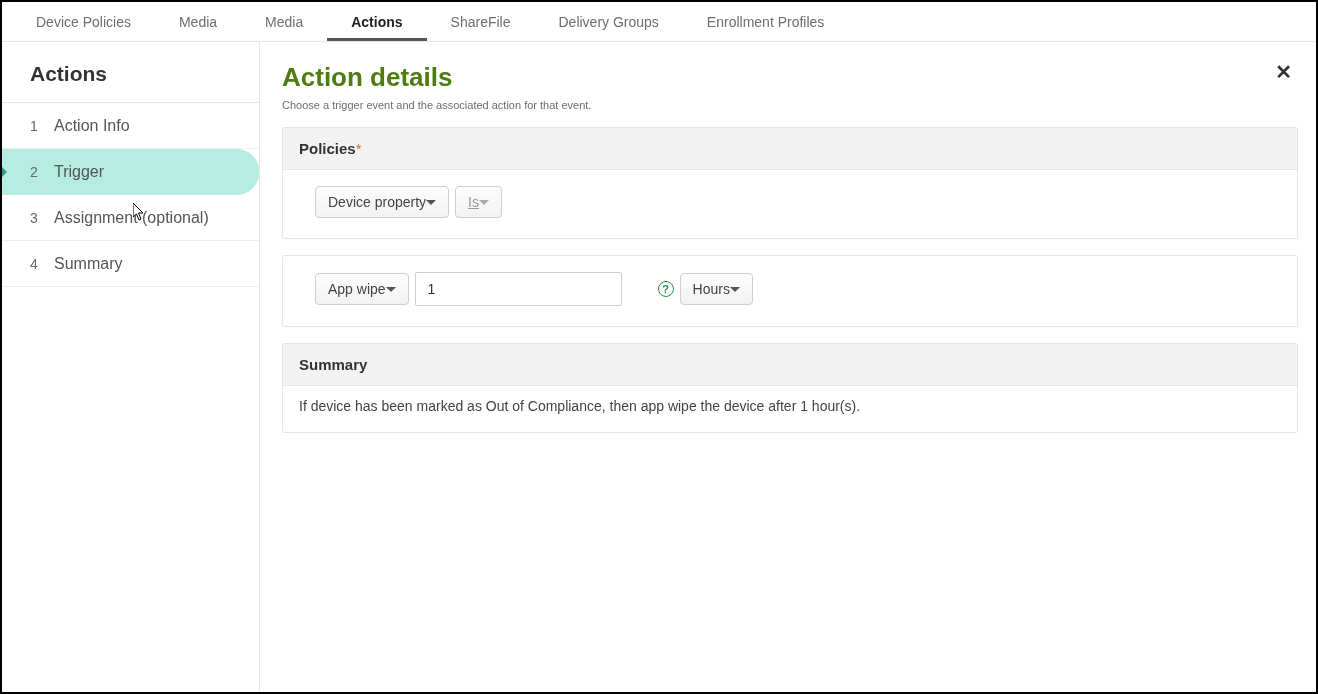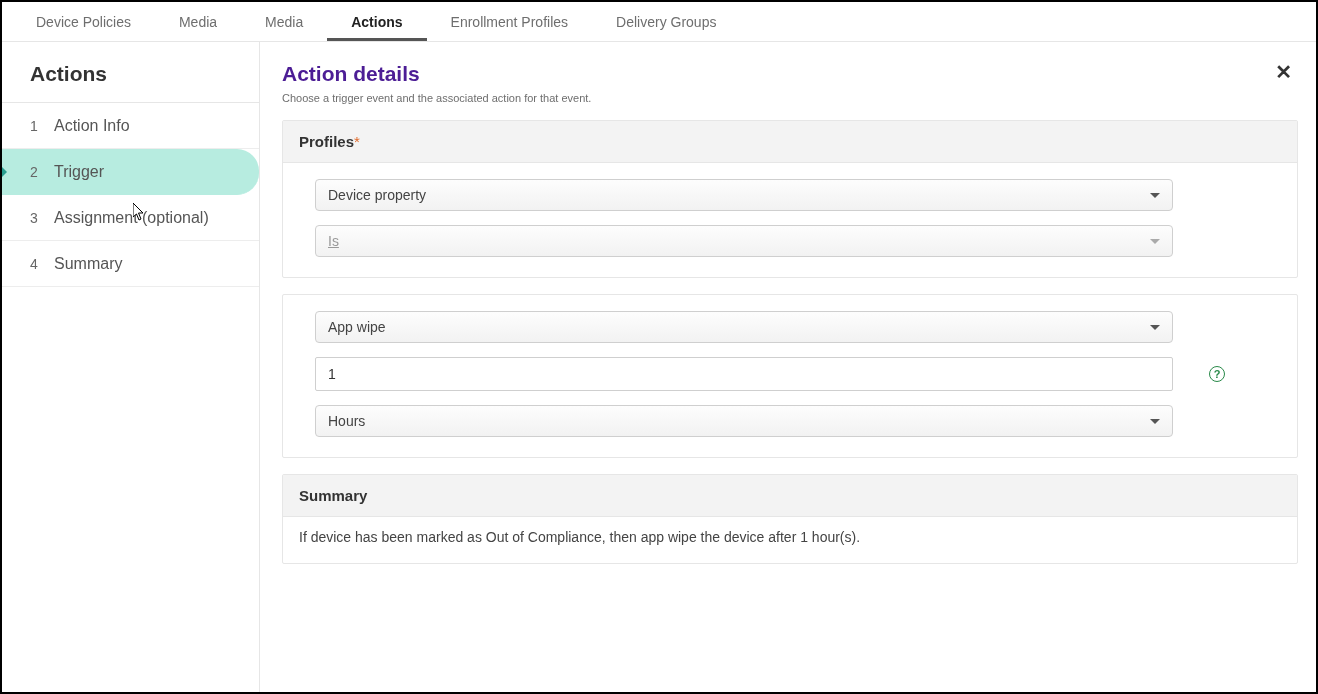--- a/index.html
+++ b/index.html
@@ -79,39 +79,39 @@
       border-top:6px solid transparent;
       border-bottom:6px solid transparent;
       border-left:6px solid #2a9d8f;
     }
     .content {
       flex: 1;
       padding: 20px 18px 0 22px;
       overflow-y: auto;
     }
     .header-row { display:flex; align-items:flex-start; justify-content:space-between; }
-    .page-title { font-size: 21px; font-weight: 700; color: #4c1d95; }
+    .page-title { font-size: 26px; font-weight: 700; color: #4d7c0f; }
     .page-sub { color: #6e6e6e; margin-top: 6px; font-size: 11px; }
     .close-icon { font-size: 20px; font-weight: 700; cursor:pointer; padding:0 6px; line-height:1; }
     .panel {
       border: 1px solid #e6e6e6;
       border-radius: 2px;
       margin-top: 16px;
       background: #fff;
     }
     .panel-header {
       background: #f3f3f3;
       border-bottom: 1px solid #e6e6e6;
       padding: 12px 16px;
       font-weight: 700;
       font-size: 15px;
       color: #333;
     }
     .req { color: #e06a2b; font-weight: 400; }
-    .panel-body { padding: 16px 32px 20px 32px; display:flex; flex-direction:column; gap:14px; }
+    .panel-body { padding: 16px 32px 20px 32px; display:flex; flex-direction:row; gap:6px; }
     .field-row { display:flex; align-items:center; gap:12px; }
     .select {
       flex:1;
       height: 32px;
       border: 1px solid #cfcfcf;
       border-radius: 4px;
       background: linear-gradient(#fdfdfd,#f2f2f2);
       display:flex; align-items:center; justify-content:space-between;
       padding: 0 12px;
       color:#444;
@@ -147,22 +147,23 @@
     }
   </style>
 </head>
 <body>
 
 <div class="topnav">
   <div class="topnav-item">Device Policies</div>
   <div class="topnav-item">Media</div>
   <div class="topnav-item">Media</div>
   <div class="topnav-item active">Actions</div>
+  <div class="topnav-item">ShareFile</div>
+  <div class="topnav-item">Delivery Groups</div>
   <div class="topnav-item">Enrollment Profiles</div>
-  <div class="topnav-item">Delivery Groups</div>
 </div>
 
 <div class="layout">
   <div class="sidebar">
     <div class="sidebar-title">Actions</div>
     <div class="steps">
       <div class="step">
         <span class="step-num">1</span>
         <span class="step-label">Action Info</span>
       </div>
@@ -185,21 +186,21 @@
     <div class="header-row">
       <div>
         <div class="page-title">Action details</div>
         <div class="page-sub">Choose a trigger event and the associated action for that event.</div>
       </div>
       <div class="close-icon">✕</div>
     </div>
 
     <div class="panel">
       <div class="panel-header">
-        <span>Profiles</span><span class="req">*</span>
+        <span>Policies</span><span class="req">*</span>
       </div>
       <div class="panel-body">
         <div class="field-row">
           <div class="select">
             <span>Device property</span>
             <span class="caret"></span>
           </div>
         </div>
         <div class="field-row">
           <div class="select disabled">

